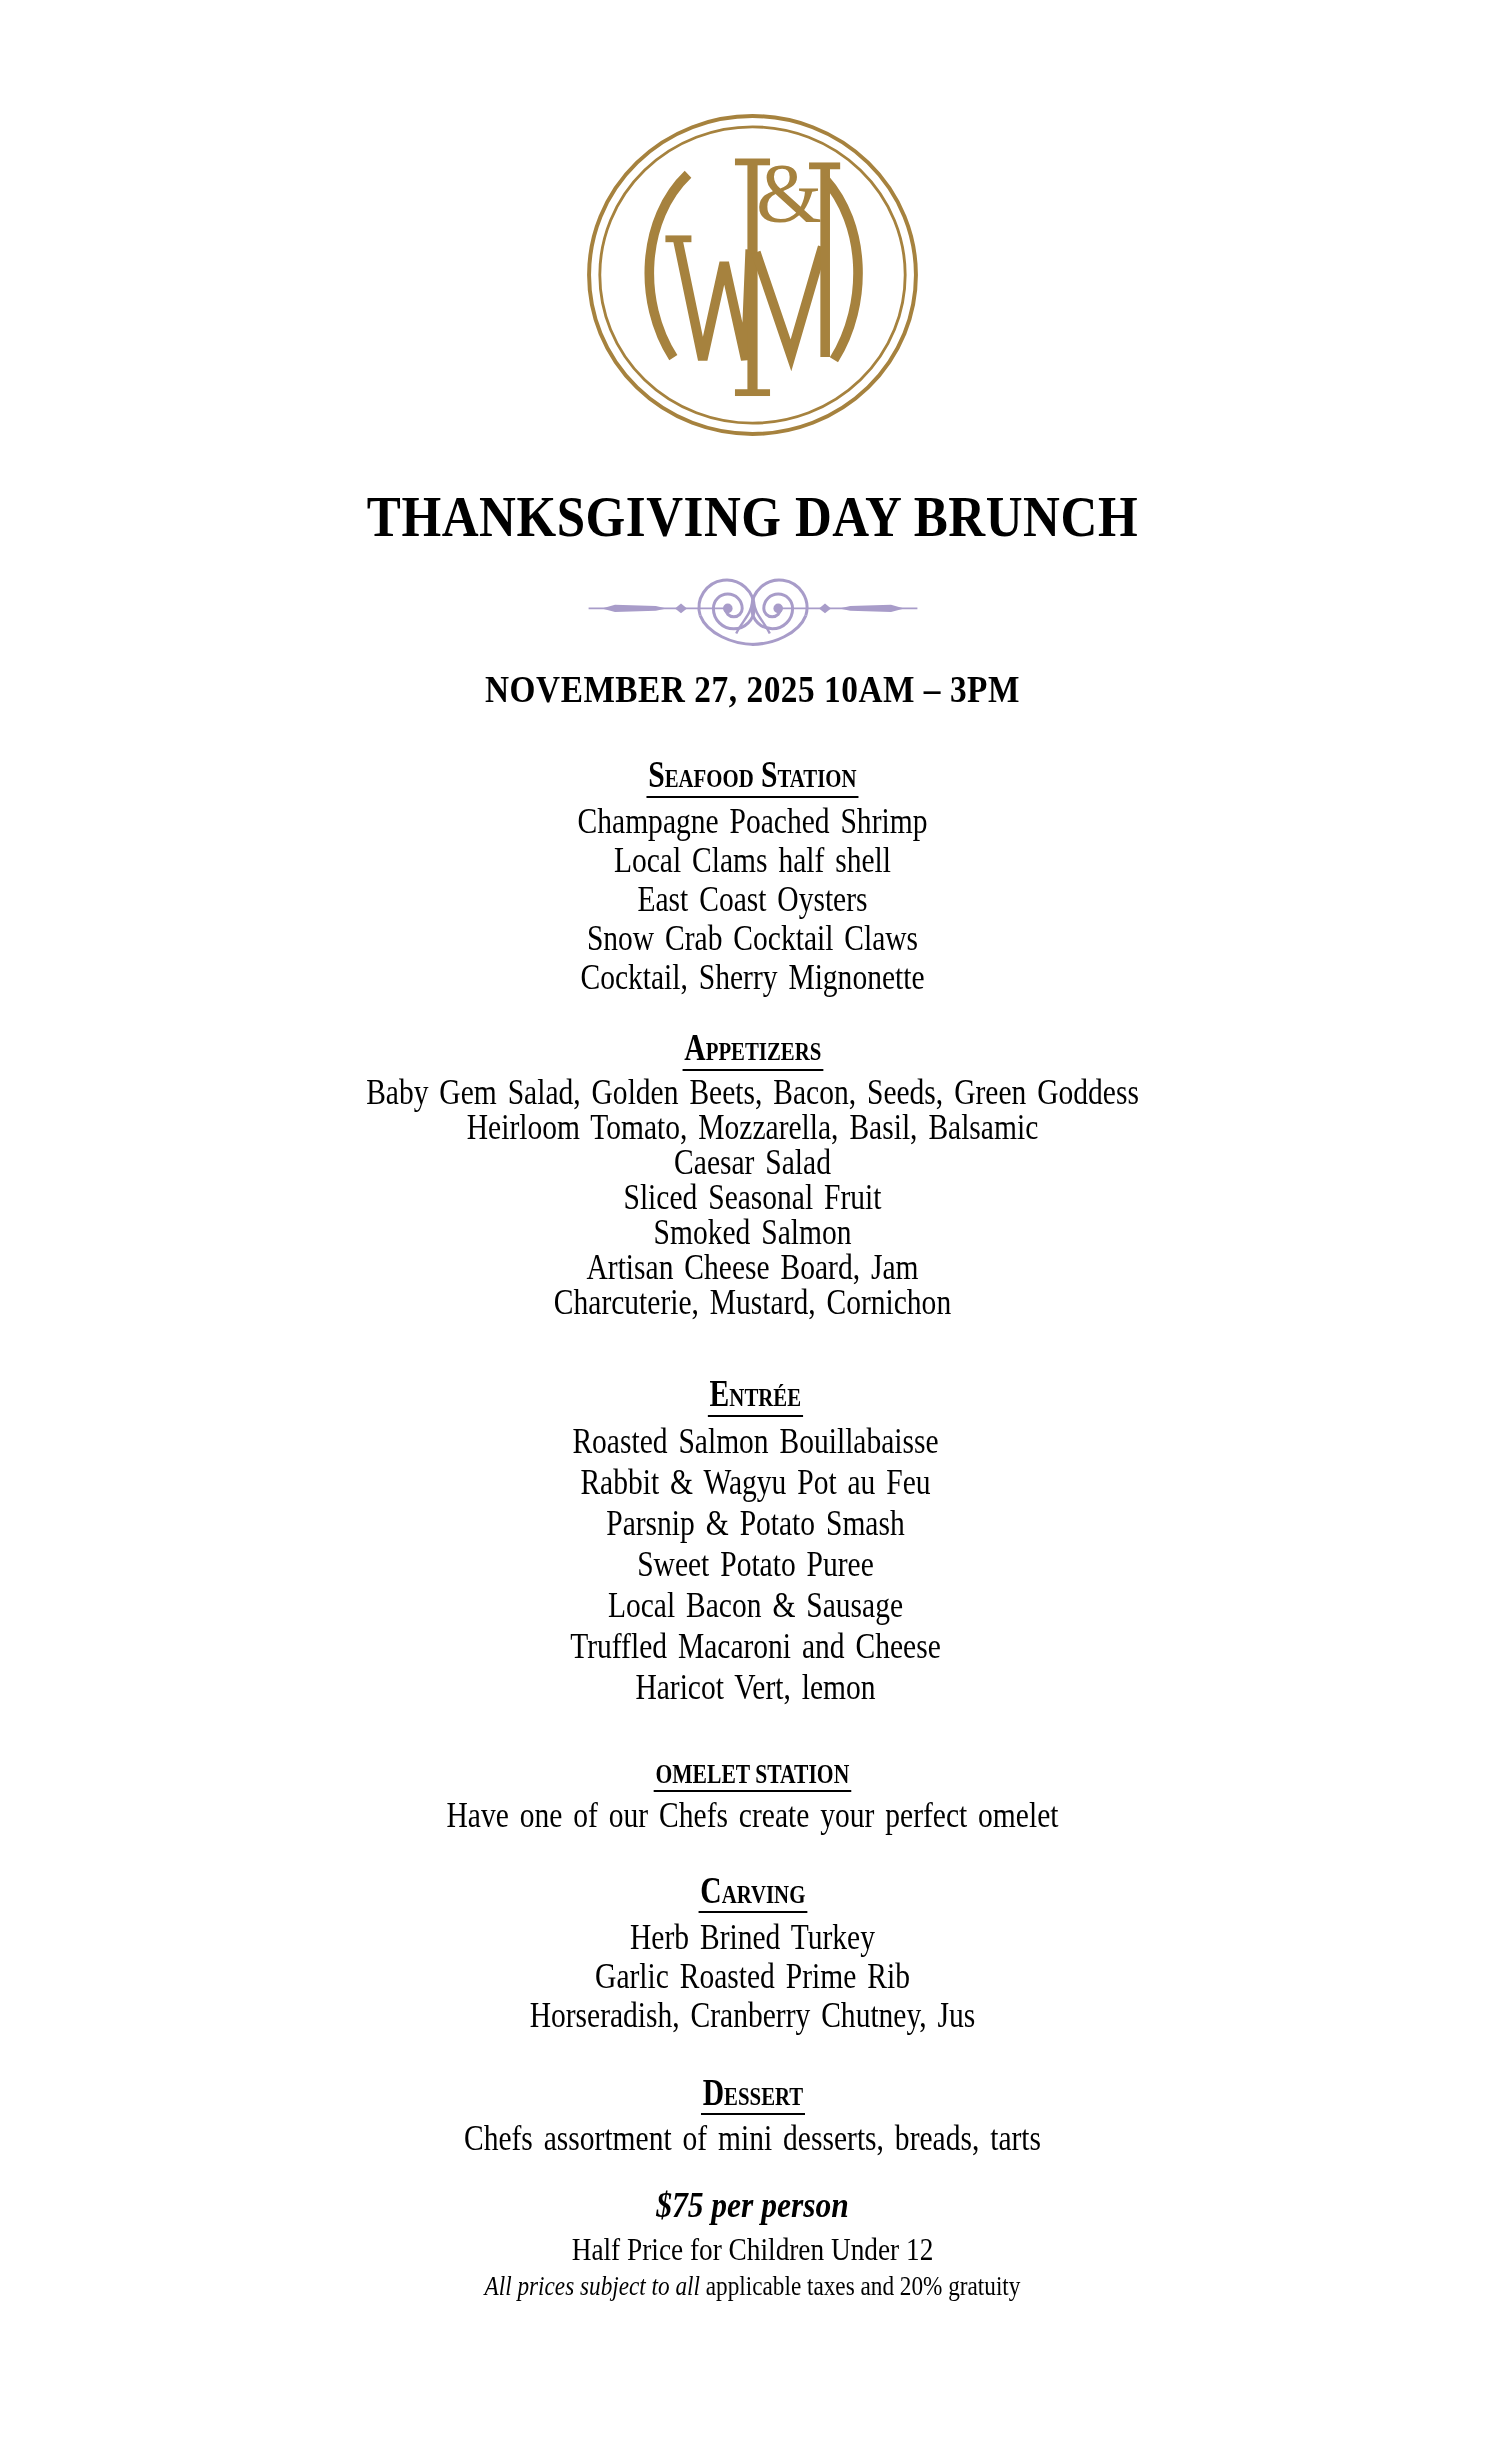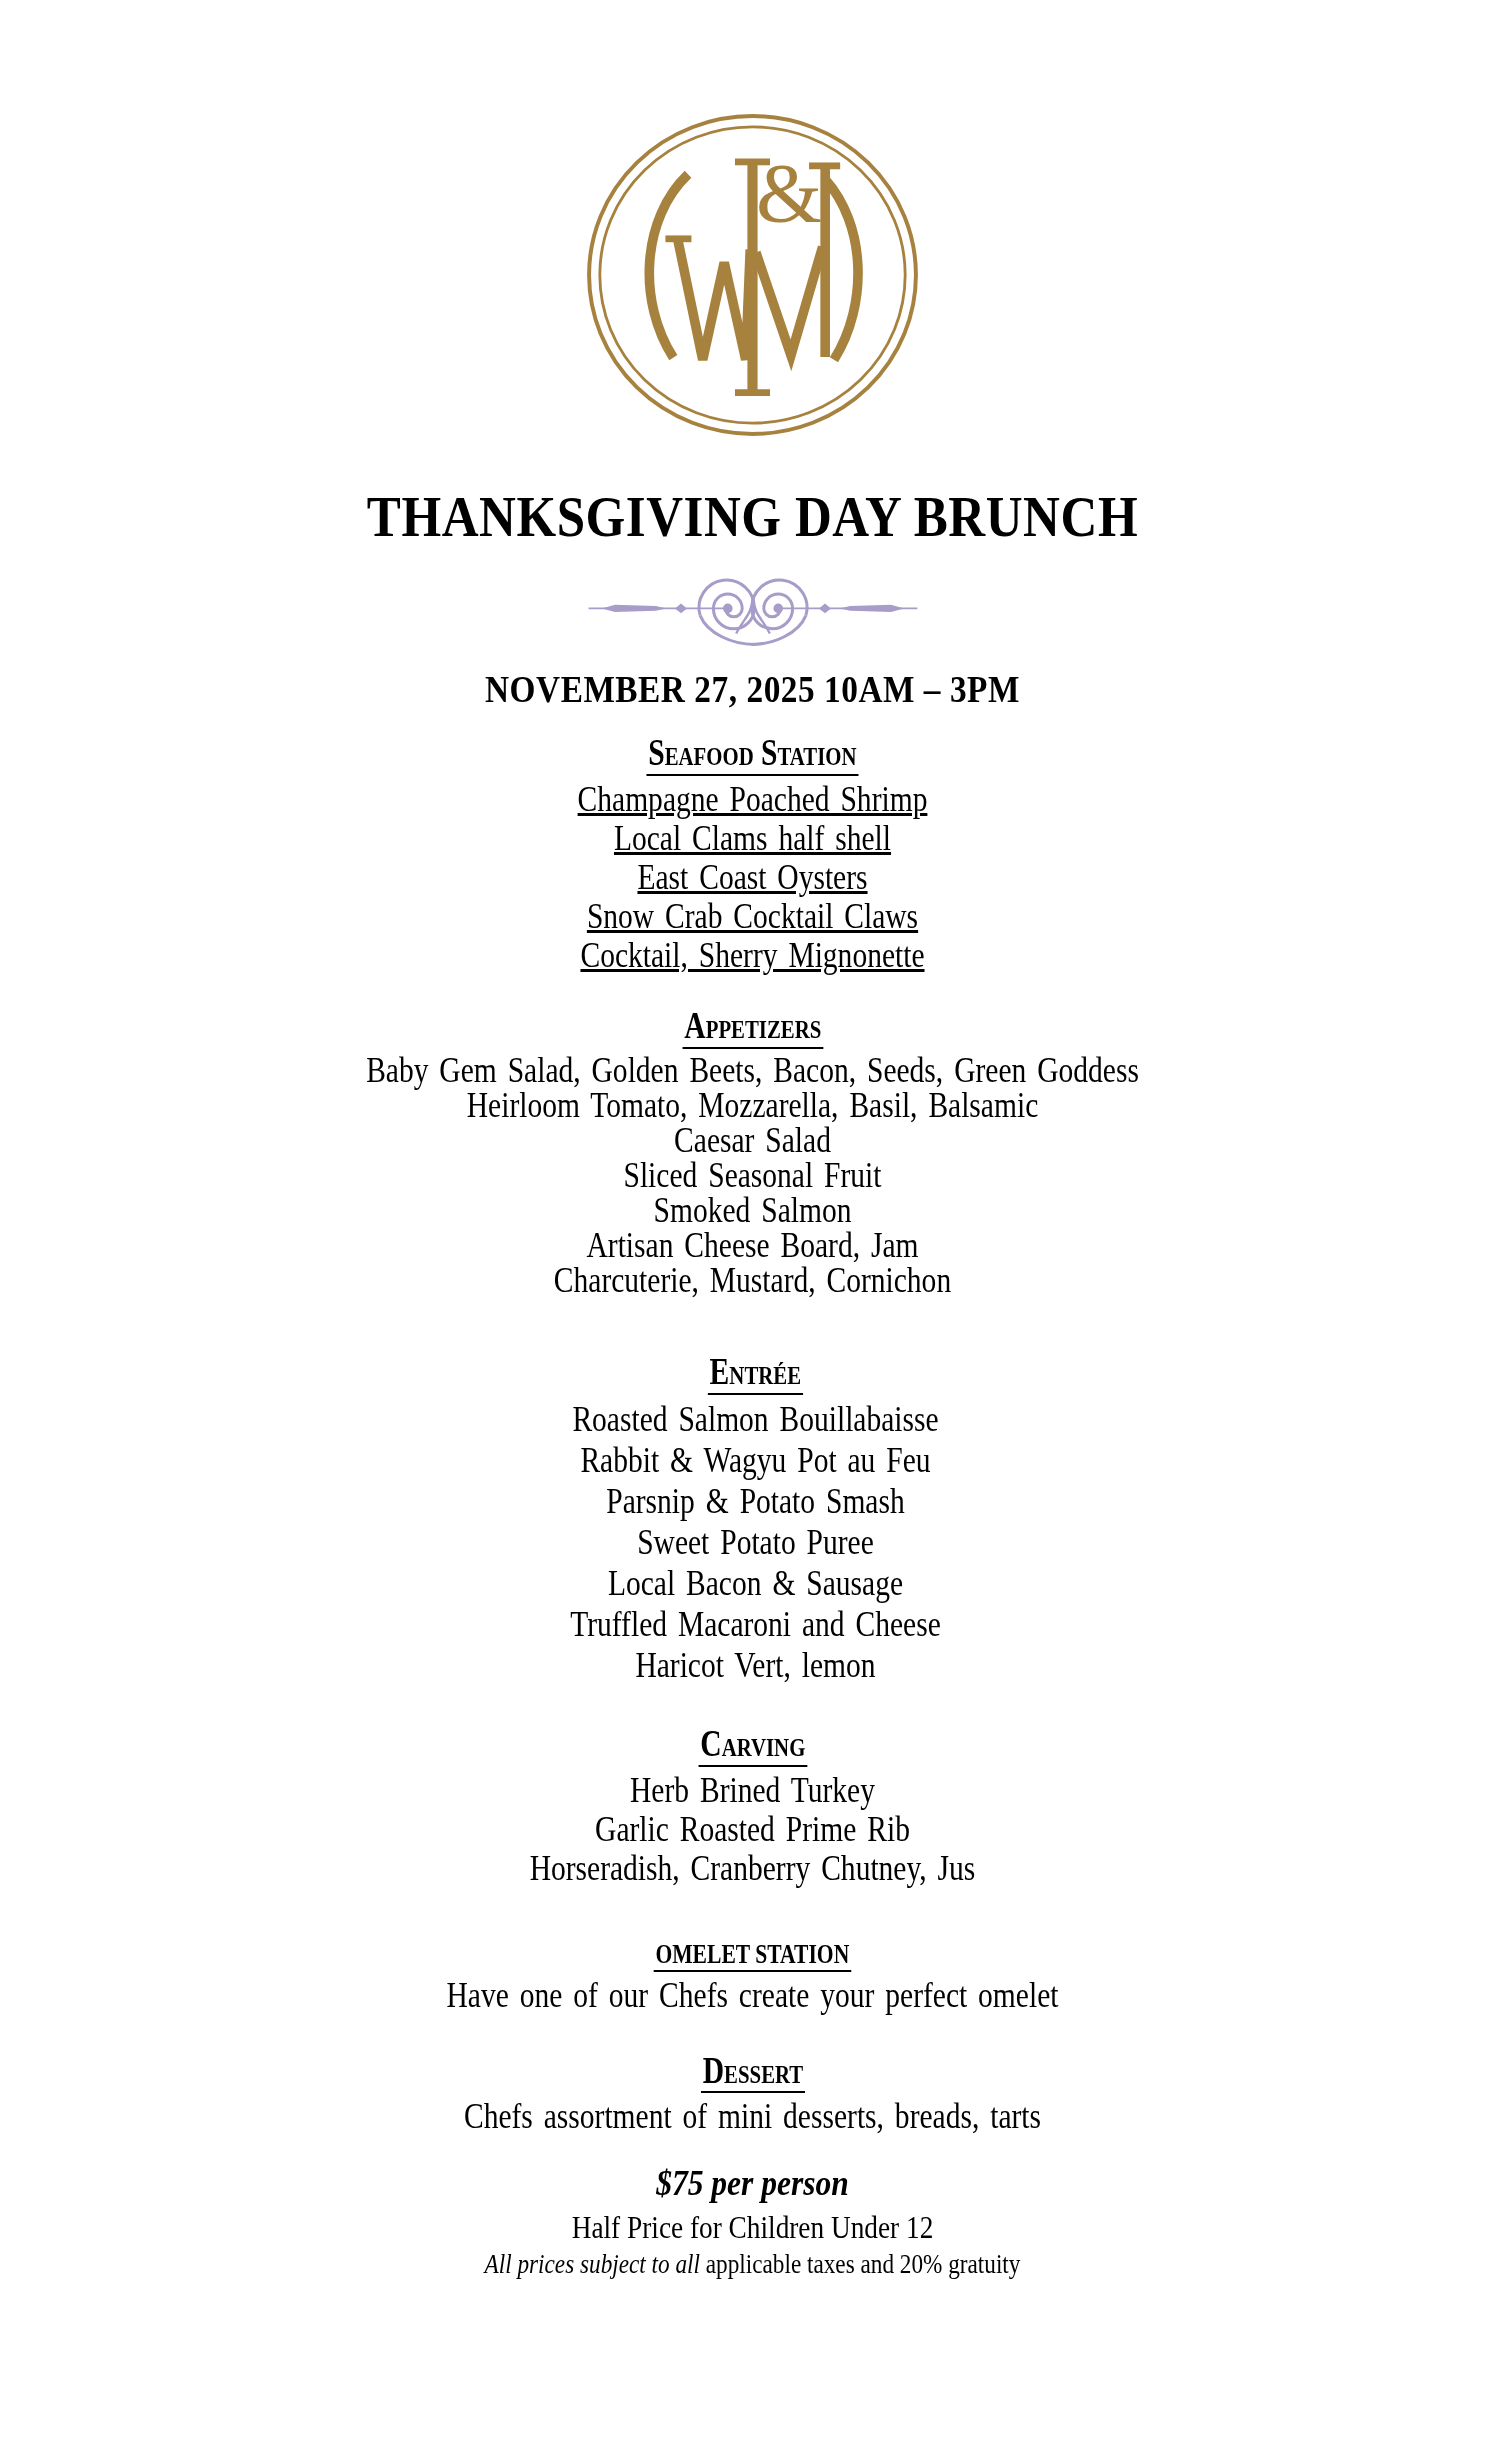--- a/index.html
+++ b/index.html
@@ -46,21 +46,21 @@
   .date{
     margin-top:20px;
     font-size:37px;
     font-weight:bold;
     letter-spacing:0.6px;
     transform:scaleX(.9);
     transform-origin:50% 50%;
   }
   
   .menu-section{margin-top:47px;}
-  .section-seafood{margin-top:22px;text-decoration:underline;}
+  .section-seafood{margin-top:44px;}
   .section-appetizers{margin-top:31px;}
   .section-entree{margin-top:54px;padding-left:6px;}
   .section-omelet{margin-top:52px;}
   .section-carving{margin-top:38px;}
   .section-dessert{margin-top:38px;}
   .section-header{
     display:inline-block;
     font-variant:small-caps;
     font-weight:bold;
     font-size:37px;
@@ -159,22 +159,22 @@
       <path class="lav-stroke" d="M252,106 C262,84 277,76 280,48 C283,76 298,84 308,106" stroke-width="4"></path>
     </svg>
   </div>
 
   <div class="date">NOVEMBER 27, 2025 10AM – 3PM</div>
 
   <div id="sections">
       <section class="menu-section section-seafood"><div class="section-header">Seafood Station</div><div class="menu-item">Champagne Poached Shrimp</div><div class="menu-item">Local Clams half shell</div><div class="menu-item">East Coast Oysters</div><div class="menu-item">Snow Crab Cocktail Claws</div><div class="menu-item">Cocktail, Sherry Mignonette</div></section>
       <section class="menu-section section-appetizers"><div class="section-header">Appetizers</div><div class="menu-item">Baby Gem Salad, Golden Beets, Bacon, Seeds, Green Goddess</div><div class="menu-item">Heirloom Tomato, Mozzarella, Basil, Balsamic</div><div class="menu-item">Caesar Salad</div><div class="menu-item">Sliced Seasonal Fruit</div><div class="menu-item">Smoked Salmon</div><div class="menu-item">Artisan Cheese Board, Jam</div><div class="menu-item">Charcuterie, Mustard, Cornichon</div></section>
       <section class="menu-section section-entree"><div class="section-header">Entrée</div><div class="menu-item">Roasted Salmon Bouillabaisse</div><div class="menu-item">Rabbit &amp; Wagyu Pot au Feu</div><div class="menu-item">Parsnip &amp; Potato Smash</div><div class="menu-item">Sweet Potato Puree</div><div class="menu-item">Local Bacon &amp; Sausage</div><div class="menu-item">Truffled Macaroni and Cheese</div><div class="menu-item">Haricot Vert, lemon</div></section>
+      <section class="menu-section section-omelet"><div class="section-header">OMELET STATION</div><div class="menu-item">Have one of our Chefs create your perfect omelet</div></section>
       <section class="menu-section section-carving"><div class="section-header">Carving</div><div class="menu-item">Herb Brined Turkey</div><div class="menu-item">Garlic Roasted Prime Rib</div><div class="menu-item">Horseradish, Cranberry Chutney, Jus</div></section>
-      <section class="menu-section section-omelet"><div class="section-header">OMELET STATION</div><div class="menu-item">Have one of our Chefs create your perfect omelet</div></section>
       <section class="menu-section section-dessert"><div class="section-header">Dessert</div><div class="menu-item">Chefs assortment of mini desserts, breads, tarts</div></section>
     </div>
 
   <div class="price-line">$75 per person</div>
   <div class="children-line">Half Price for Children Under 12</div>
   <div class="fineprint-line"><em>All prices subject to all </em><span>applicable taxes and 20% gratuity</span></div>
 
 </div>
 
 

